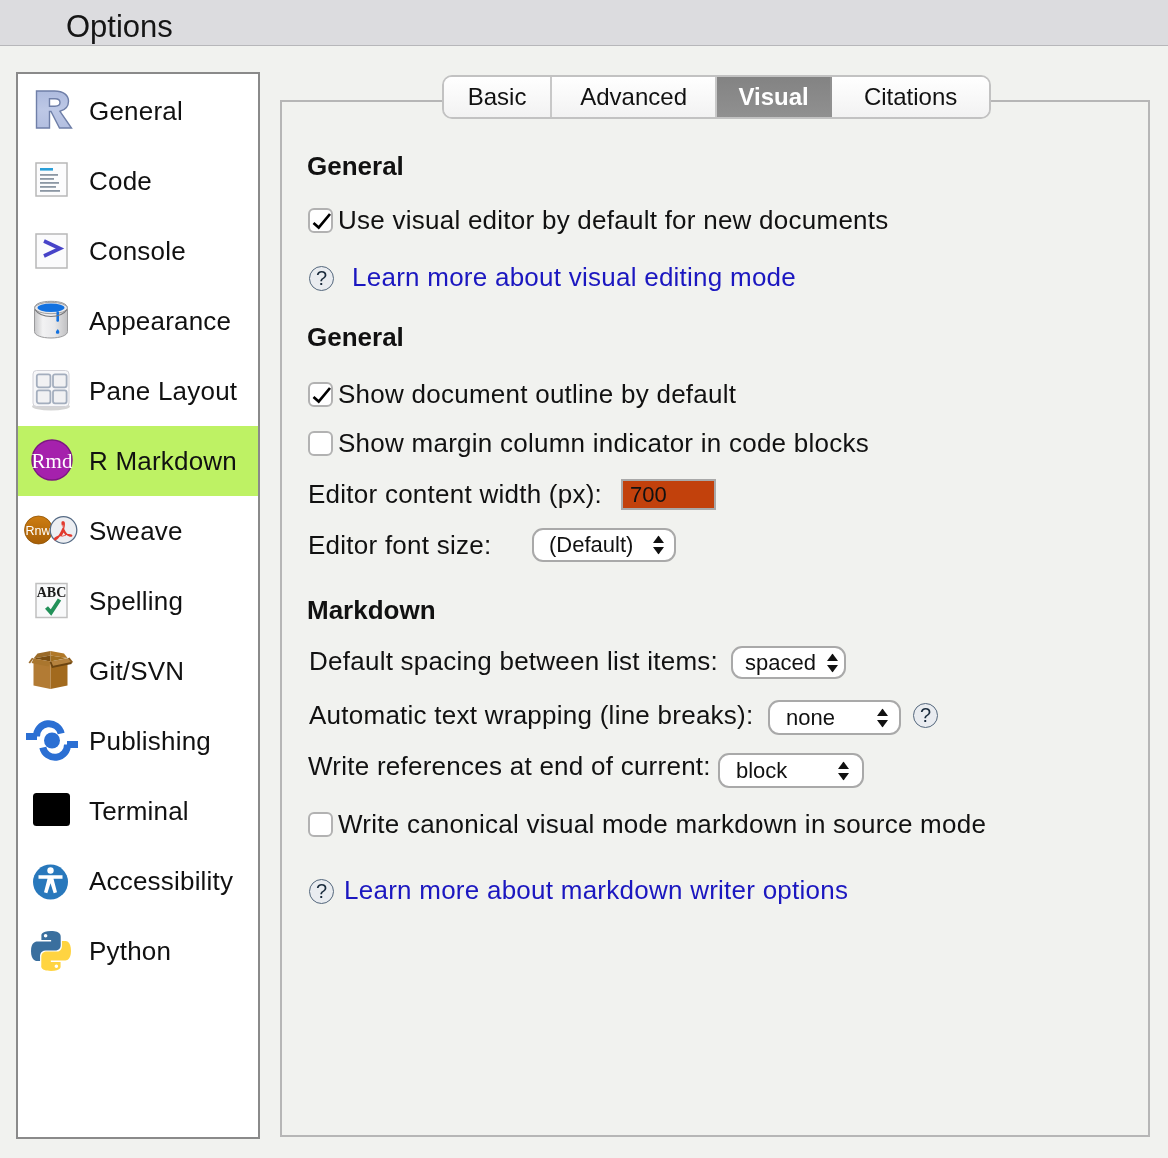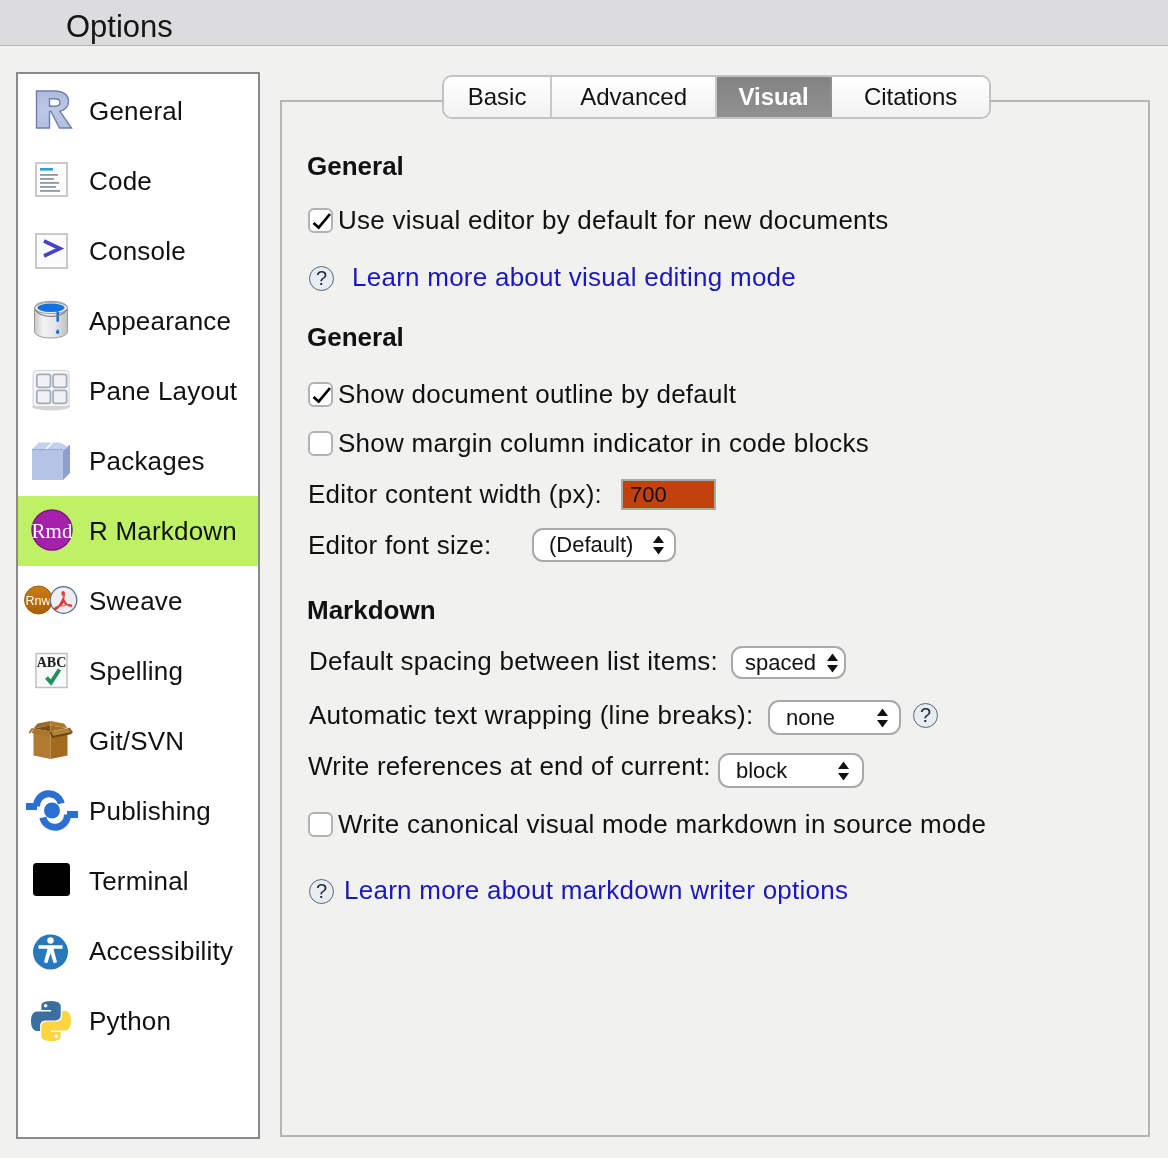--- a/index.html
+++ b/index.html
@@ -116,33 +116,20 @@
 <ellipse cx="22" cy="37.5" rx="19" ry="4" fill="#d4d4d4"></ellipse>
 <rect x="4" y="1.5" width="36" height="36" rx="3.5" fill="#f7f7f9" stroke="#d2d2d8" stroke-width="1"></rect>
 <rect x="7.8" y="5.3" width="13.6" height="13" rx="2" fill="#f1f1f3" stroke="#a4aebe" stroke-width="1.8"></rect>
 <rect x="24" y="5.3" width="13.6" height="13" rx="2" fill="#f1f1f3" stroke="#a4aebe" stroke-width="1.8"></rect>
 <rect x="7.8" y="21.3" width="13.6" height="13" rx="2" fill="#f1f1f3" stroke="#a4aebe" stroke-width="1.8"></rect>
 <rect x="24" y="21.3" width="13.6" height="13" rx="2" fill="#f1f1f3" stroke="#a4aebe" stroke-width="1.8"></rect>
 </svg>
       </div>
       <div class="slab">Pane Layout</div>
     </div>
-    <div class="srow">
-      <div class="sic" id="ic-packages">
-        <svg width="44" height="44" viewBox="0 0 44 44">
-<polygon points="3,10.5 24,10.5 31,3.5 10,3.5" fill="#c3cfec"></polygon>
-<polygon points="24,10.5 31,3.5 41,9 34,16" fill="#c3cfec"></polygon>
-<polygon points="3,10.5 34,10.5 34,41 3,41" fill="#b5c3e6"></polygon>
-<polygon points="34,12 41,5.5 41,34 34,41" fill="#8e9fce"></polygon>
-<polygon points="15.5,10.5 22.5,3.5 24.5,3.5 17.5,10.5" fill="#ffffff"></polygon>
-<line x1="3" y1="10.5" x2="34" y2="10.5" stroke="#98a7d4" stroke-width="1"></line>
-</svg>
-      </div>
-      <div class="slab">Packages</div>
-    </div>
     <div class="srow sel">
       <div class="sic" id="ic-rmd">
         <svg width="44" height="44" viewBox="0 0 44 44">
 <circle cx="23" cy="21" r="20" fill="#a521ac" stroke="#7c1682" stroke-width="1.4"></circle>
 <text x="23" y="28.5" text-anchor="middle" font-family="Liberation Serif, serif" font-size="21" fill="#ffffff">Rmd</text>
 </svg>
       </div>
       <div class="slab">R Markdown</div>
     </div>
     <div class="srow">

